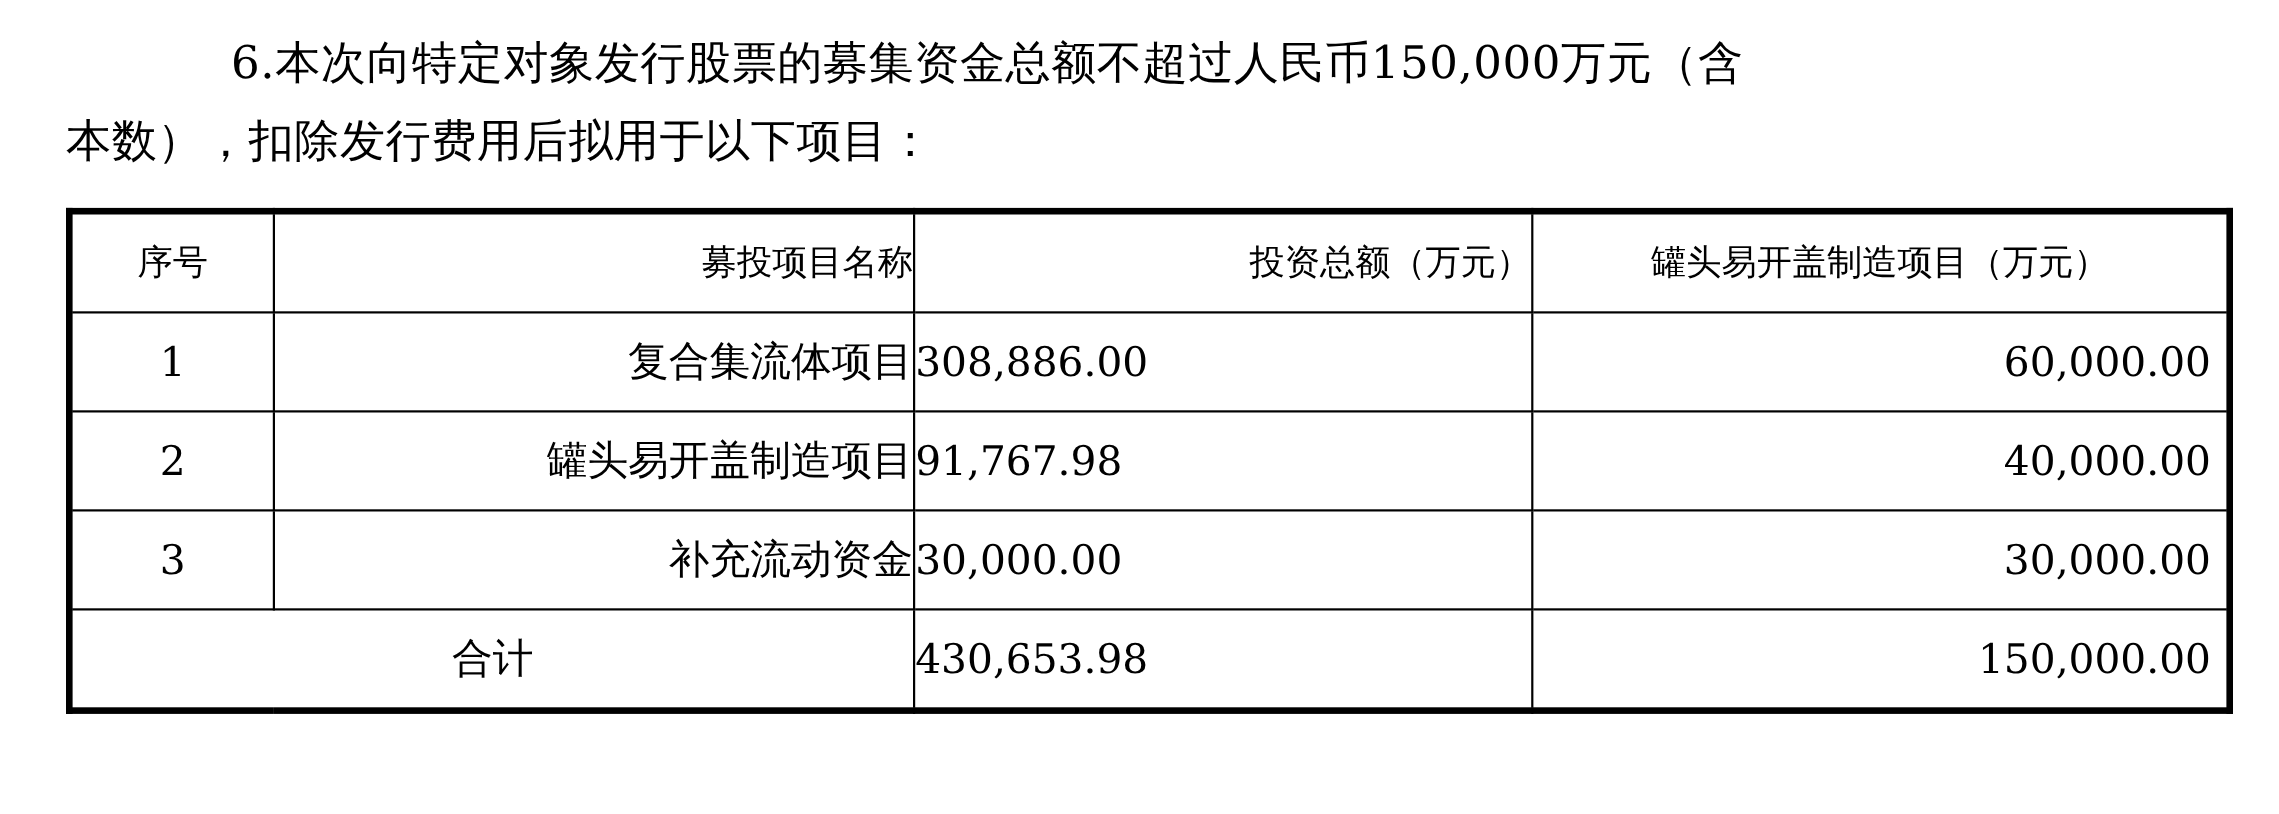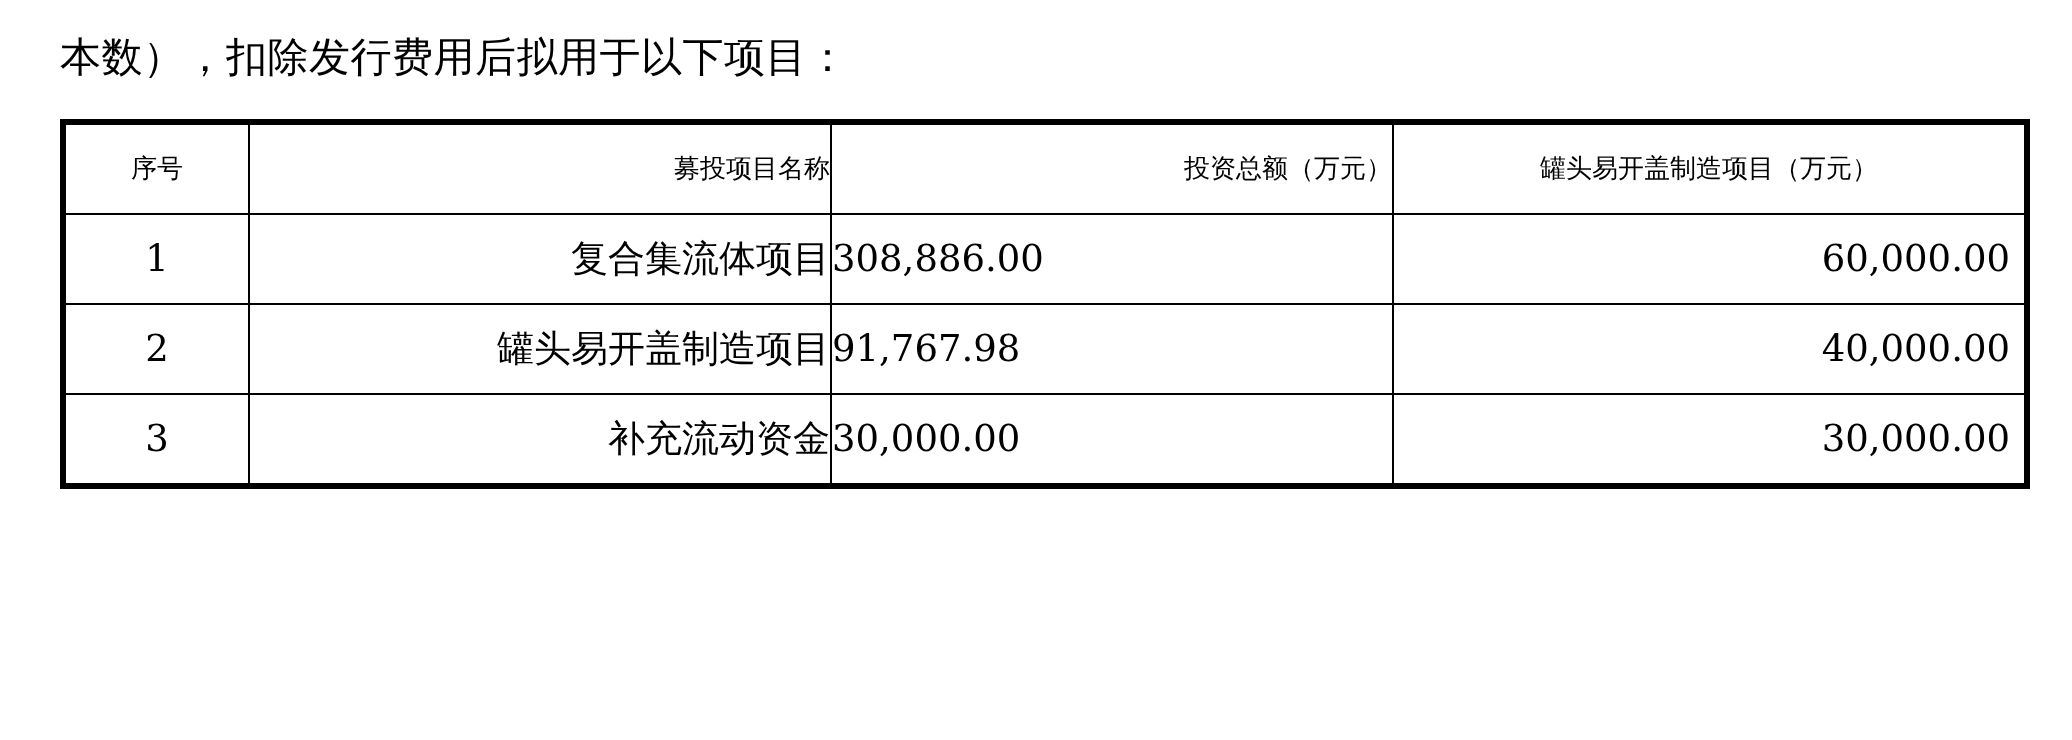--- a/index.html
+++ b/index.html
@@ -56,39 +56,40 @@
   }
   table.fund-table {
     border: 6px solid #000000;
   }
   .c-seq   { width: 182px; text-align: center; }
   .c-name  { width: 580px; text-align: right; }
   .c-total { width: 560px; text-align: left; padding-right: 14px !important; }
   .c-raise { width: 630px; text-align: right; padding-right: 14px !important; }
   thead td {
     text-align: center;
-    font-size: 26px;
+    font-size: 32px;
   }
   .total-row td {
     font-weight: bold;
   }
   .total-row .label {
     text-align: center;
     font-weight: normal;
   }
   .num {
     font-family: "DejaVu Serif", "Liberation Serif", serif;
   }
 </style>
 </head>
 <body>
 
 <div class="page">
 
   <div class="para para-block">
+    <div><span class="indent"></span><span>6.本次向特定对象发行股票的募集资金总额不超过人民币150,000万元（含</span></div>
     <div>本数），扣除发行费用后拟用于以下项目：</div>
   </div>
 
   <div class="table-wrap">
     <table class="fund-table">
       <thead>
         <tr>
           <td class="c-seq">序号</td>
           <td class="c-name">募投项目名称</td>
           <td class="c-total" style="text-align:right; padding-right:0 !important;">投资总额（万元）</td>
@@ -107,17 +108,22 @@
           <td class="c-name">罐头易开盖制造项目</td>
           <td class="c-total num">91,767.98</td>
           <td class="c-raise num">40,000.00</td>
         </tr>
         <tr>
           <td class="c-seq">3</td>
           <td class="c-name">补充流动资金</td>
           <td class="c-total num">30,000.00</td>
           <td class="c-raise num">30,000.00</td>
         </tr>
+        <tr class="total-row">
+          <td class="label" colspan="2">合计</td>
+          <td class="c-total num">430,653.98</td>
+          <td class="c-raise num">150,000.00</td>
+        </tr>
       </tbody>
     </table>
   </div>
 
 </div>
 
 </body></html>

